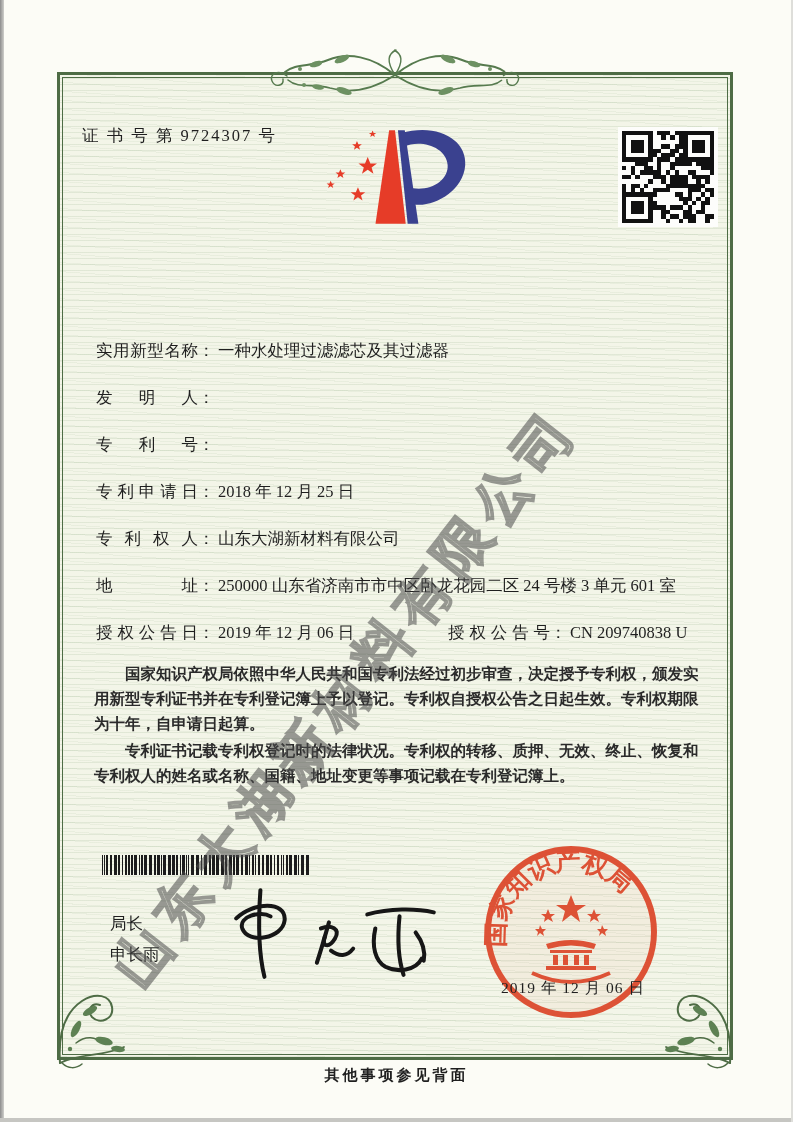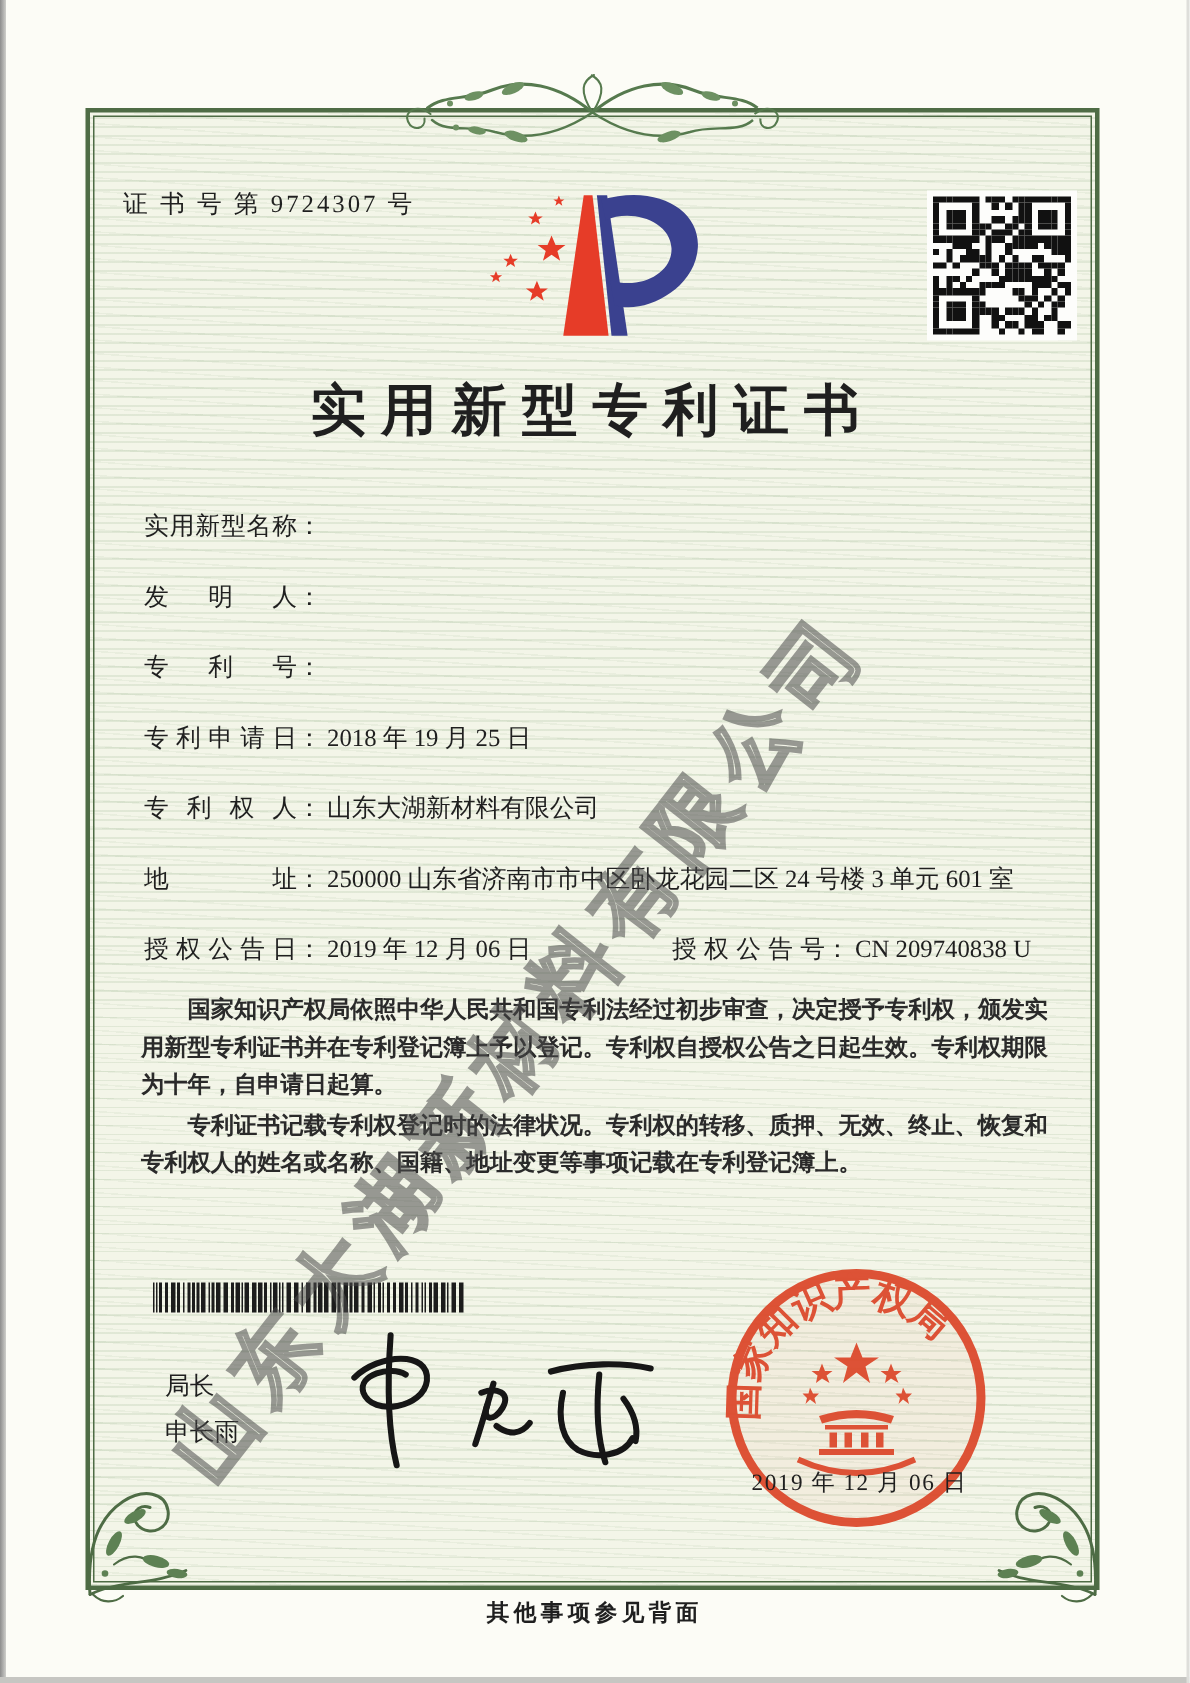--- a/index.html
+++ b/index.html
@@ -412,39 +412,39 @@
         <div style="grid-area: 21 / 5;"></div>
         <div style="grid-area: 21 / 6;"></div>
         <div style="grid-area: 21 / 7;"></div>
         <div style="grid-area: 21 / 11;"></div>
         <div style="grid-area: 21 / 14;"></div>
         <div style="grid-area: 21 / 16;"></div>
         <div style="grid-area: 21 / 17;"></div>
         <div style="grid-area: 21 / 20;"></div>
       </div>
 
-    <div class="title">实用新型专利证书</div>
 
     <div class="fields">
       <div class="frow">
         <span class="flabel">实用新型名称</span>
           <span class="fcolon">：</span>
+          <span class="fvalue">一种水处理过滤滤芯及其过滤器</span>
       </div>
       <div class="frow">
         <span class="flabel">发明人</span>
           <span class="fcolon">：</span>
       </div>
       <div class="frow">
         <span class="flabel">专利号</span>
           <span class="fcolon">：</span>
       </div>
       <div class="frow">
         <span class="flabel">专利申请日</span>
           <span class="fcolon">：</span>
-          <span class="fvalue">2018 年 19 月 25 日</span>
+          <span class="fvalue">2018 年 12 月 25 日</span>
       </div>
       <div class="frow">
         <span class="flabel">专利权人</span>
           <span class="fcolon">：</span>
           <span class="fvalue">山东大湖新材料有限公司</span>
       </div>
       <div class="frow">
         <span class="flabel">地址</span>
           <span class="fcolon">：</span>
           <span class="fvalue">250000 山东省济南市市中区卧龙花园二区 24 号楼 3 单元 601 室</span>

